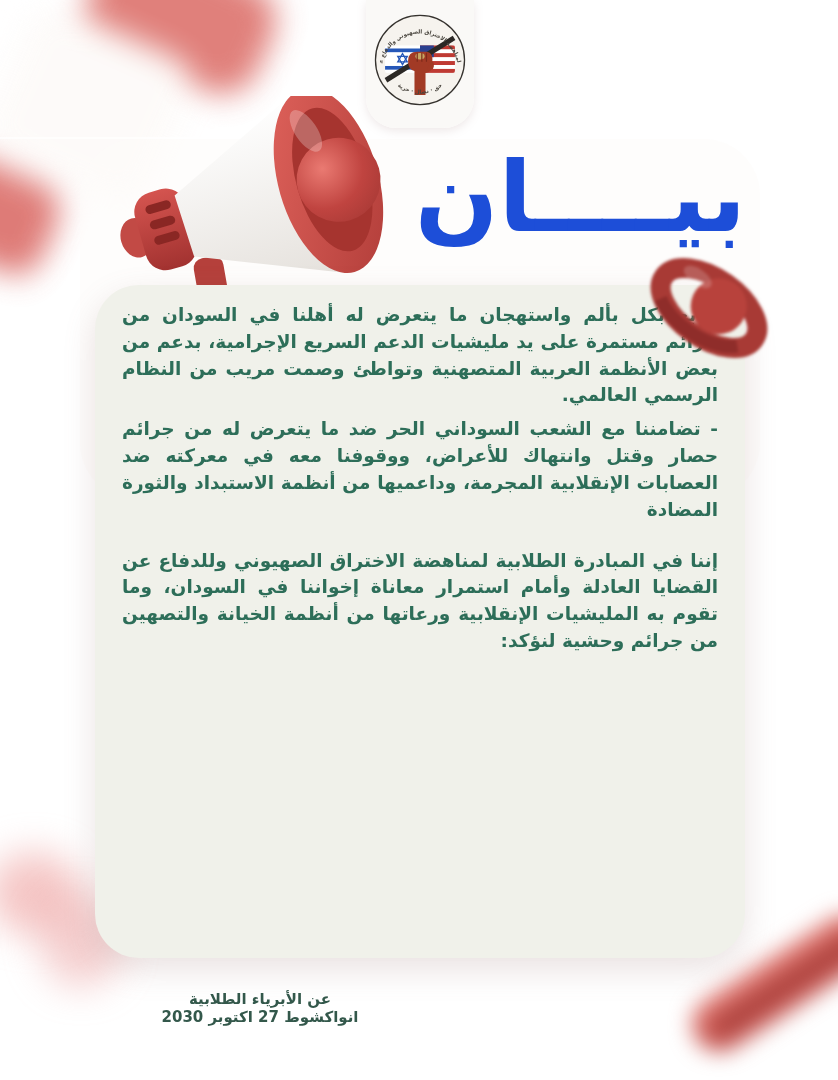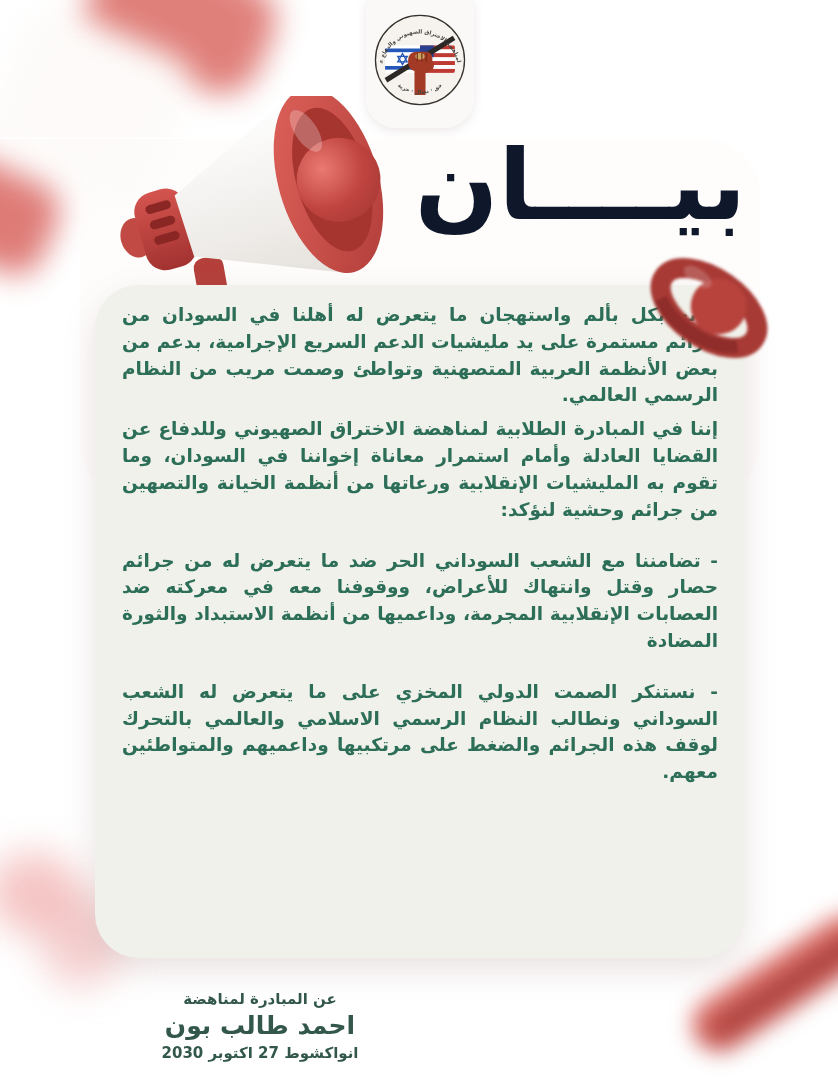--- a/index.html
+++ b/index.html
@@ -26,21 +26,21 @@
     background:linear-gradient(180deg,#e0736c,#bc4540);transform:rotate(-33deg);}
   .pen-line{left:34px;top:58px;width:170px;height:9px;border-radius:5px;background:#8c2f2c;transform:rotate(-33deg);}
   .seam{position:absolute;left:0;top:137px;width:100%;height:2px;background:rgba(255,255,255,.7);z-index:1;}
   .panel{position:absolute;left:80px;top:139px;width:680px;height:360px;border-radius:56px;
     background:rgba(253,252,250,.55);z-index:2;}
   
   .tab{position:absolute;left:366px;top:0;width:108px;height:128px;border-radius:0 0 30px 30px;
     background:rgba(250,248,246,.9);box-shadow:0 3px 10px rgba(160,130,130,.18);z-index:3;}
   .logo-svg{position:absolute;left:8px;top:14px;}
   
-  .title{position:absolute;right:92px;top:124px;z-index:4;color:#0f172a;font-size:98px;
+  .title{position:absolute;right:92px;top:136px;z-index:4;color:#1d4ed8;font-size:98px;
     font-weight:bold;line-height:1.25;direction:rtl;white-space:nowrap;}
   
   .mega{position:absolute;left:80px;top:96px;width:320px;height:225px;z-index:3;}
   
   .swirl{position:absolute;left:632px;top:243px;width:155px;height:140px;z-index:5;filter:blur(1.5px);}
   
   .card{position:absolute;left:95px;top:285px;width:650px;height:673px;background:#f0f1ea;
     border-radius:44px;z-index:4;box-shadow:0 12px 32px rgba(150,110,110,.2);
     padding:17px 27px;box-sizing:border-box;direction:rtl;}
   .card p{margin:0 0 7px;color:#2d6e59;font-size:18.5px;line-height:1.45;font-weight:600;
@@ -156,22 +156,20 @@
   <g transform="rotate(35 77 65)">
     <ellipse cx="77" cy="65" rx="55" ry="30" fill="none" stroke="#a83a35" stroke-width="20"></ellipse>
     <path d="M32,85 A55,30 0 0 0 122,80" stroke="#8f2d2a" stroke-width="13" fill="none"></path>
     <circle cx="84" cy="58" r="28" fill="#b8423c"></circle>
     <ellipse cx="50" cy="46" rx="16" ry="8" fill="rgba(255,255,255,.18)"></ellipse>
   </g>
 </svg>
 
 <div class="card">
   <p>نتابع بكل بألم واستهجان ما يتعرض له أهلنا في السودان من جرائم مستمرة على يد مليشيات الدعم السريع الإجرامية، بدعم من بعض الأنظمة العربية المتصهنية وتواطئ وصمت مريب من النظام الرسمي العالمي.</p>
+  <p class="gap">- تضامننا مع الشعب السوداني الحر ضد ما يتعرض له من جرائم حصار وقتل وانتهاك للأعراض، ووقوفنا معه في معركته ضد العصابات الإنقلابية المجرمة، وداعميها من أنظمة الاستبداد والثورة المضادة</p>
   <p class="gap">إننا في المبادرة الطلابية لمناهضة الاختراق الصهيوني وللدفاع عن القضايا العادلة وأمام استمرار معاناة إخواننا في السودان، وما تقوم به المليشيات الإنقلابية ورعاتها من أنظمة الخيانة والتصهين من جرائم وحشية لنؤكد:</p>
-  <p class="gap">- تضامننا مع الشعب السوداني الحر ضد ما يتعرض له من جرائم حصار وقتل وانتهاك للأعراض، ووقوفنا معه في معركته ضد العصابات الإنقلابية المجرمة، وداعميها من أنظمة الاستبداد والثورة المضادة</p>
-  <p class="gap">- نستنكر الصمت الدولي المخزي على ما يتعرض له الشعب السوداني ونطالب النظام الرسمي الاسلامي والعالمي بالتحرك لوقف هذه الجرائم والضغط على مرتكبيها وداعميهم والمتواطئين معهم.</p>
 </div>
 
 <div class="signature">
-  <p class="sig-small">عن المبادرة لمناهضة</p>
-  <p class="sig-name">احمد طالب بون</p>
+  <p class="sig-small">عن الأبرياء الطلابية</p>
   <p class="sig-date">انواكشوط 27 اكتوبر 2030</p>
 </div>
 
 </body></html>

